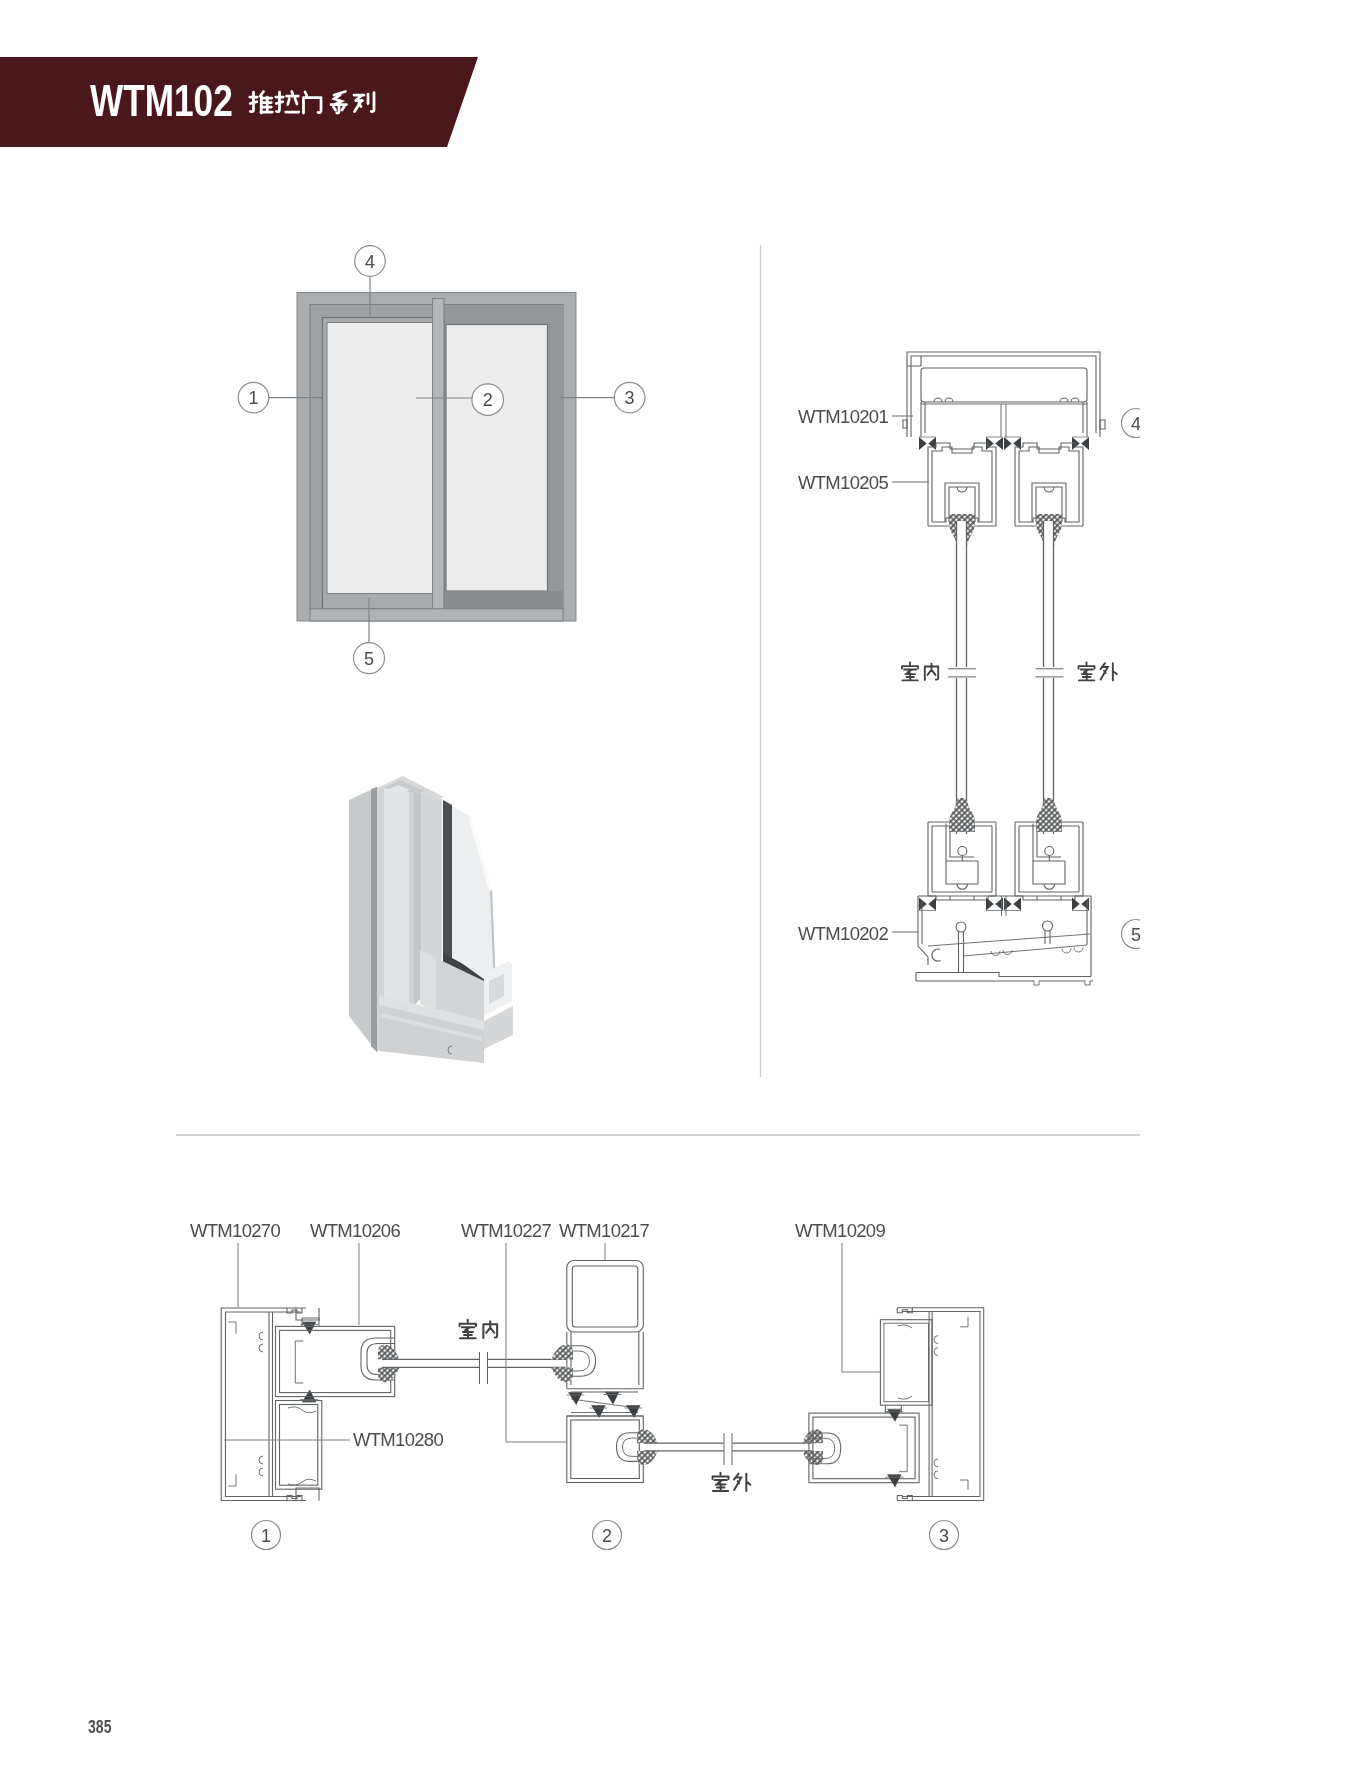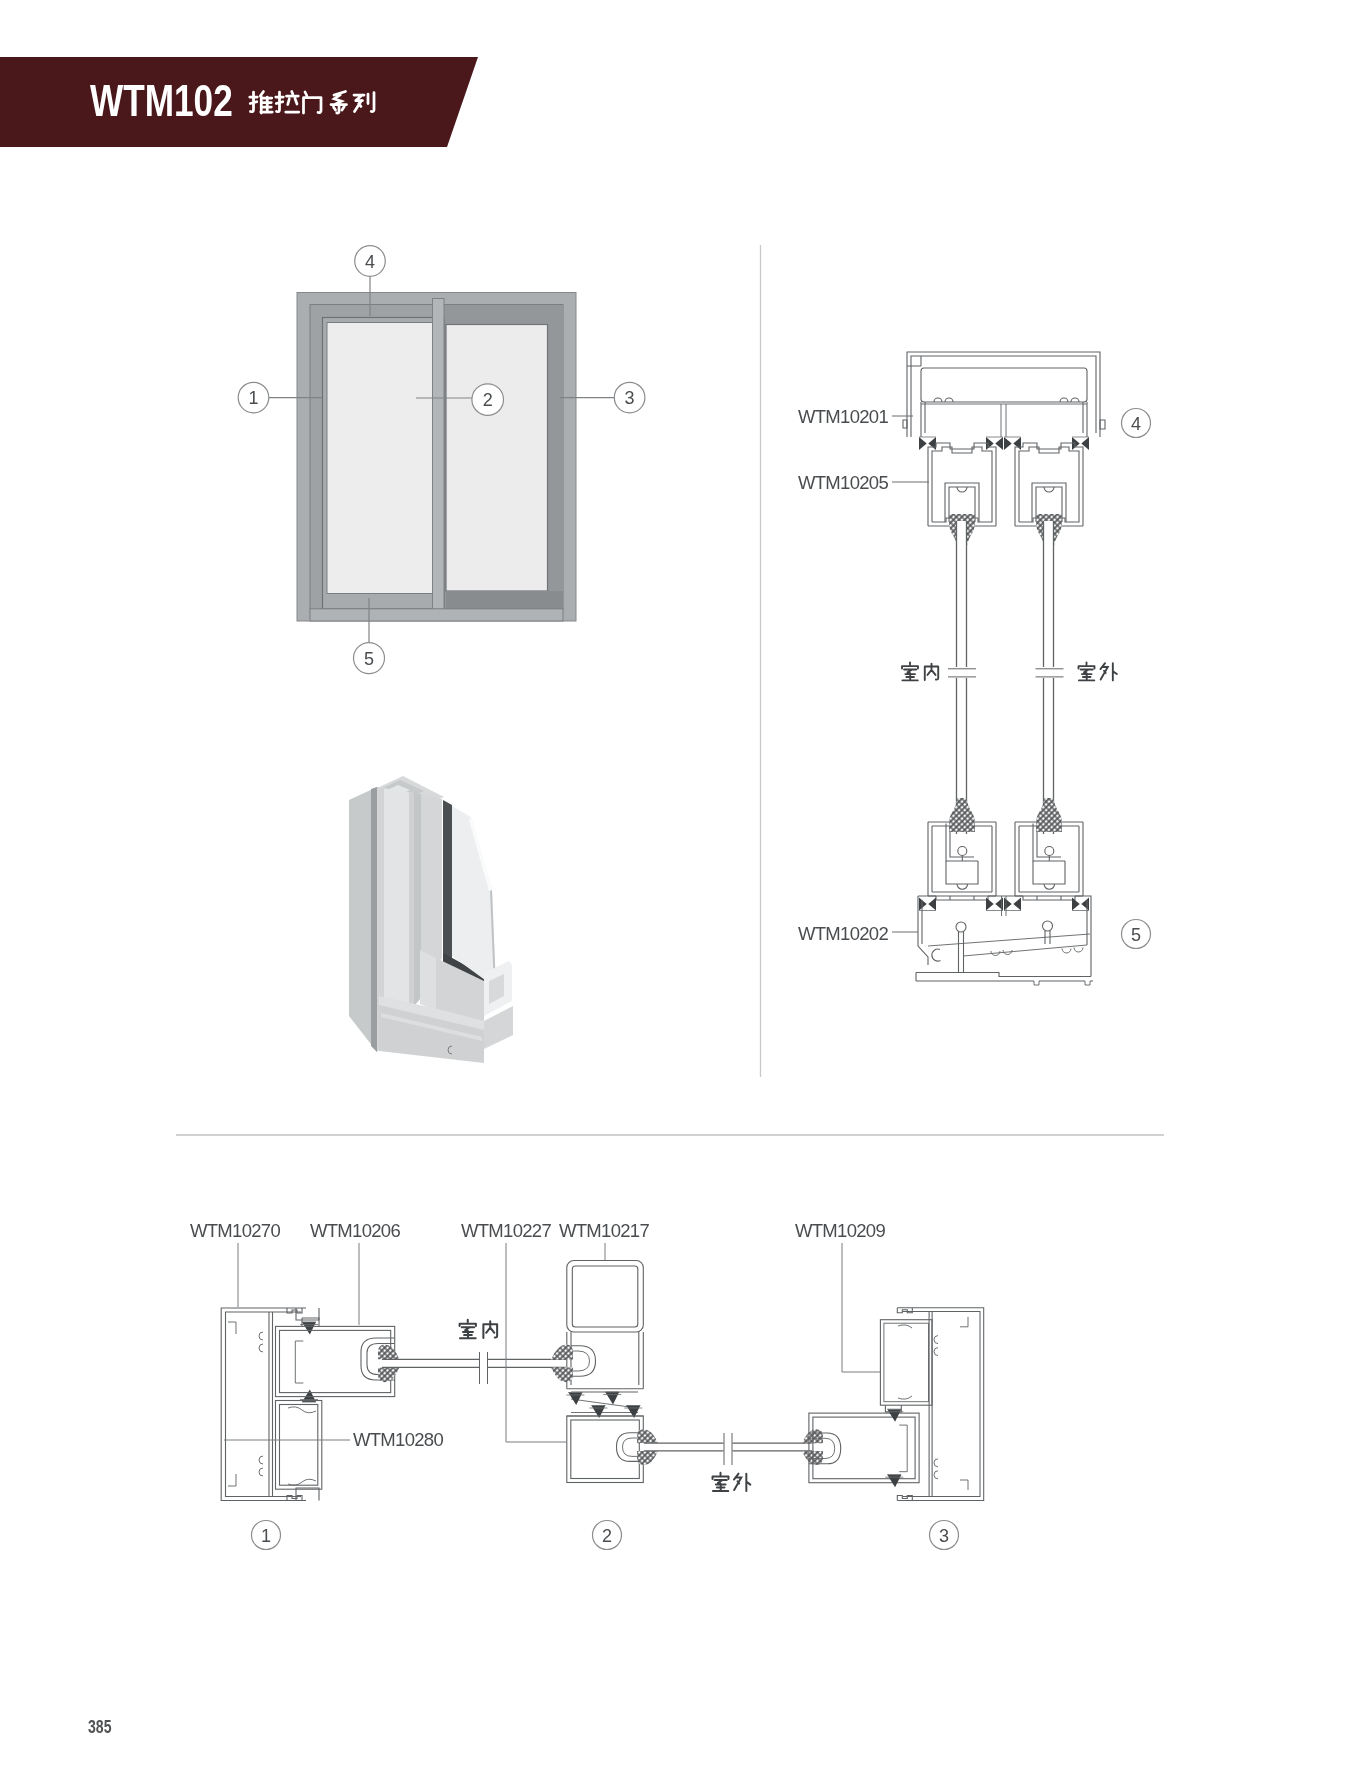--- a/index.html
+++ b/index.html
@@ -1,16 +1,16 @@
 <!DOCTYPE html>
 <html><head>
 <meta charset="utf-8">
 <style>
 html,body{margin:0;padding:0;background:#fff;}
-.page{position:relative;width:1140px;height:1770px;background:#ffffff;overflow:hidden;font-family:"Liberation Sans",sans-serif;padding-left:24px;}
+.page{position:relative;width:1140px;height:1770px;background:#ffffff;overflow:hidden;font-family:"Liberation Sans",sans-serif;}
 .page svg{position:absolute;left:0;top:0;}
 text{font-family:"Liberation Sans",sans-serif;}
 </style>
 </head>
 <body>
 <div class="page">
 <svg width="1359" height="1770" viewBox="0 0 1359 1770">
 <defs>
 <pattern id="hx" width="4" height="4" patternUnits="userSpaceOnUse" patternTransform="rotate(45)">
 <rect width="4" height="4" fill="#f2f3f3"></rect>

